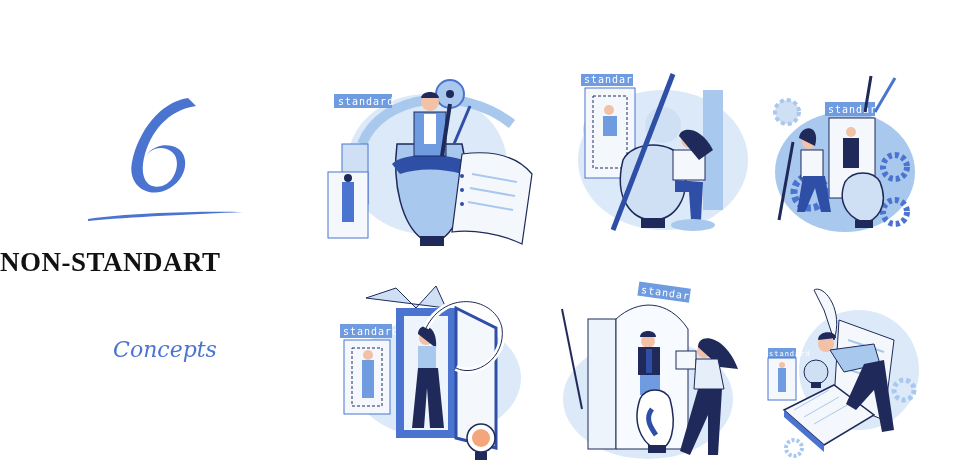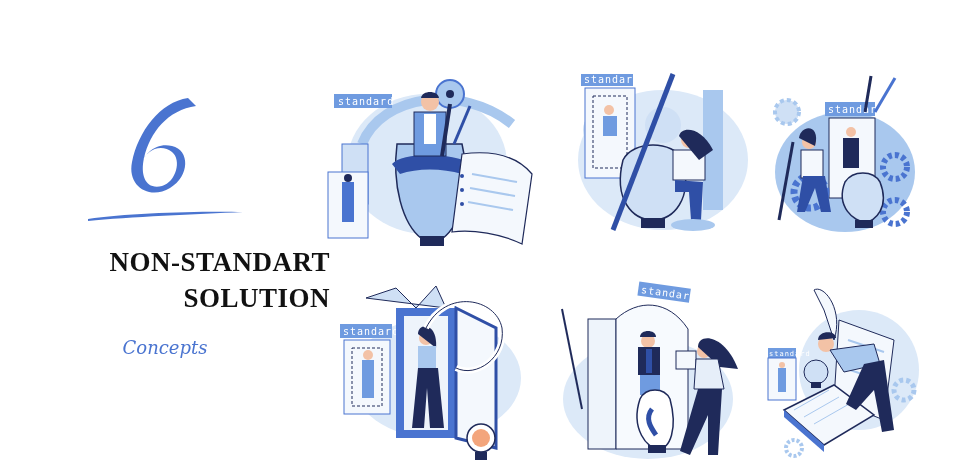--- a/index.html
+++ b/index.html
@@ -1,39 +1,38 @@
 <!DOCTYPE html>
 <html><head>
 <meta charset="utf-8">
 <style>
   html, body { margin: 0; padding: 0; background: #ffffff; }
   body { width: 960px; height: 466px; position: relative; overflow: hidden; font-family: "Liberation Serif", serif; }
   .left-panel { position: absolute; left: 0; top: 0; width: 320px; height: 466px; }
   .big-number { position: absolute; left: 110px; top: 92px; width: 110px; height: 110px; }
   .underline { position: absolute; left: 88px; top: 208px; width: 155px; height: 14px; }
-  .title { position: absolute; left: 0; width: 330px; text-align: right; font-family: "Liberation Serif", "DejaVu Serif", serif; font-weight: bold; color: #111111; font-size: 27px; letter-spacing: 0.5px; line-height: 1; }
+  .title { position: absolute; left: 0; width: 330px; text-align: left; font-family: "Liberation Serif", "DejaVu Serif", serif; font-weight: bold; color: #111111; font-size: 27px; letter-spacing: 0.5px; line-height: 1; }
   .title.l1 { top: 249px; }
   .title.l2 { top: 285px; }
-  .subtitle { position: absolute; left: 0; width: 330px; top: 337px; text-align: center; font-family: "DejaVu Serif", serif; font-style: italic; color: #4a74d0; font-size: 18px; }
+  .subtitle { position: absolute; left: 0; width: 330px; top: 337px; text-align: center; font-family: "DejaVu Serif", serif; font-style: italic; color: #4a74d0; font-size: 22px; }
   .illus { position: absolute; margin-top: 34px; }
   .illus svg { width: 100%; height: 100%; display: block; }
   .std-label { font-family: "DejaVu Sans Mono", monospace; font-size: 10px; fill: #ffffff; letter-spacing: 1px; }
 </style>
 </head>
 <body>
 
 <div class="left-panel">
   <svg class="big-number" viewBox="0 0 110 110">
     <path d="M78 6 C50 10 28 40 22 70 C17 95 40 108 60 96 C80 84 80 58 62 54 C46 50 34 62 30 74 C36 56 52 52 62 60 C72 68 66 90 52 94 C36 98 30 84 34 66 C40 40 58 18 86 14 Z" fill="#4a74d0"></path>
   </svg>
   <svg class="underline" viewBox="0 0 155 14">
     <path d="M0 11 C40 5 110 3 155 4 C110 6 40 9 0 13 Z" fill="#4a74d0"></path>
   </svg>
   <div class="title l1">NON-STANDART</div>
-  <div class="title l2">SOLUTION</div>
   <div class="subtitle">Concepts</div>
 </div>
 
 <div class="illus" style="left:322px; top:30px; width:215px; height:190px;">
   <svg viewBox="0 0 215 190">
     <ellipse cx="105" cy="100" rx="80" ry="70" fill="#dce9f8"></ellipse>
     <path d="M40 80 C60 30 140 20 190 60" stroke="#a9c8ee" stroke-width="10" fill="none"></path>
     <circle cx="128" cy="30" r="14" fill="#a9c8ee" stroke="#4a74d0" stroke-width="2"></circle>
     <circle cx="128" cy="30" r="4" fill="#1f2a5a"></circle>
     <rect x="12" y="30" width="58" height="14" fill="#6f9be0"></rect>

